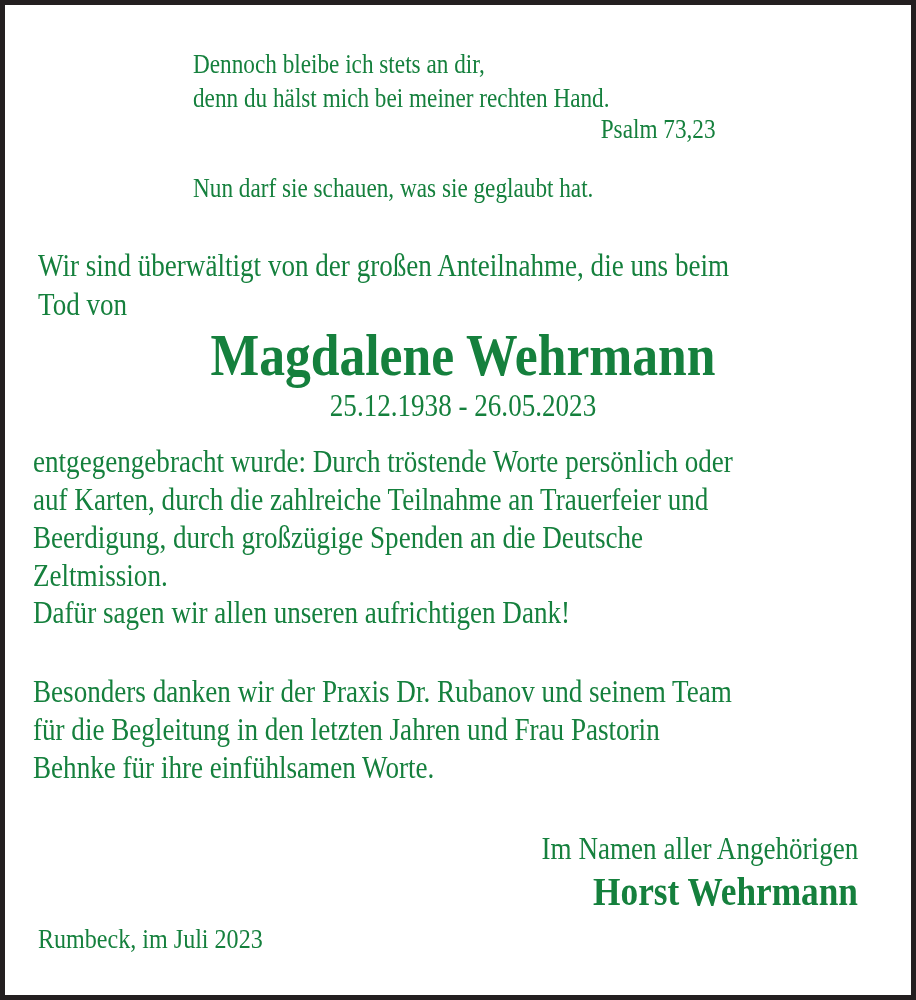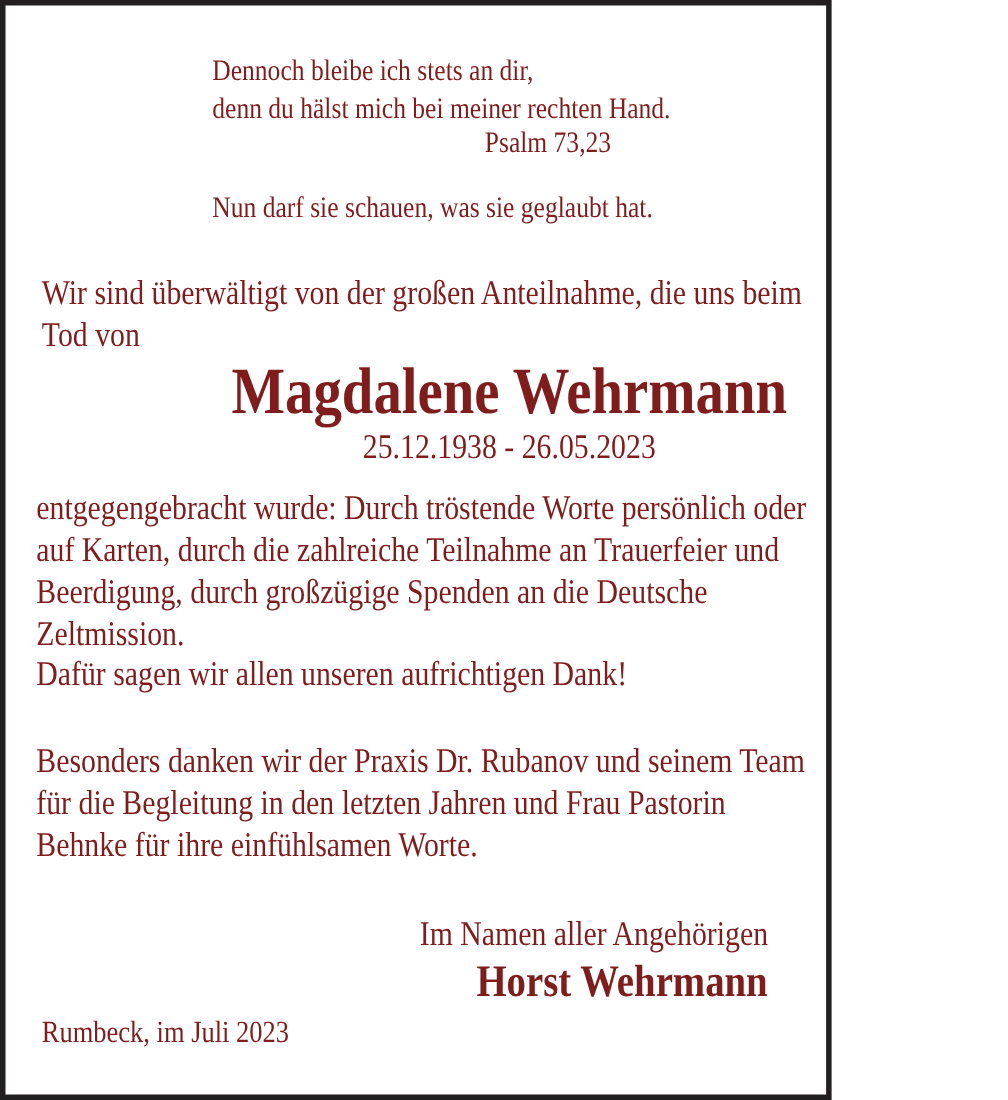--- a/index.html
+++ b/index.html
@@ -1,24 +1,24 @@
 <!DOCTYPE html>
 <html><head>
 <meta charset="utf-8">
 <style>
   html, body { margin: 0; padding: 0; background: #ffffff; }
   .page {
     position: relative;
-    width: 756px;
+    width: 916px;
     height: 1000px;
     box-sizing: border-box;
     border: 5px solid #231f20;
     background: #ffffff;
     overflow: hidden;
-    color: #7f1d1d;
+    color: #15803d;
     font-family: "Liberation Serif", "DejaVu Serif", serif;
   }
   .line {
     position: absolute;
     white-space: nowrap;
     transform-origin: 0 0;
     line-height: 1;
   }
   .cond { transform: scaleX(0.86); }
   .cond-r { transform: scaleX(0.86); transform-origin: 100% 0; }

